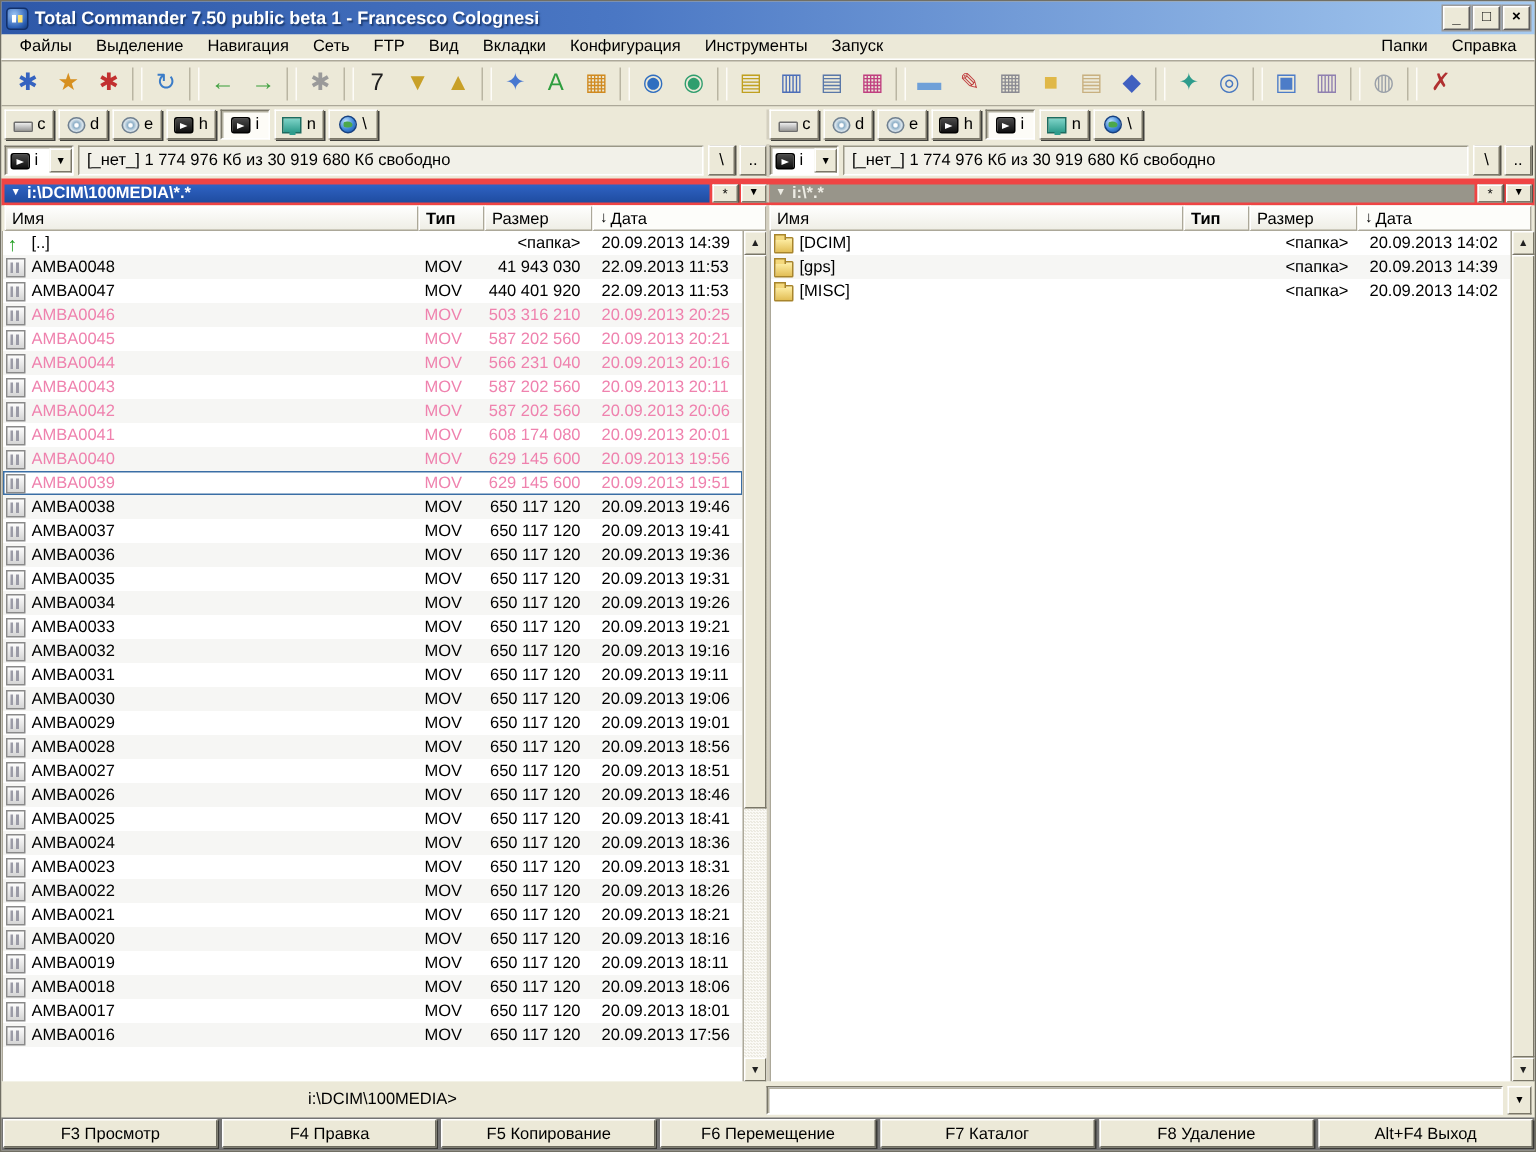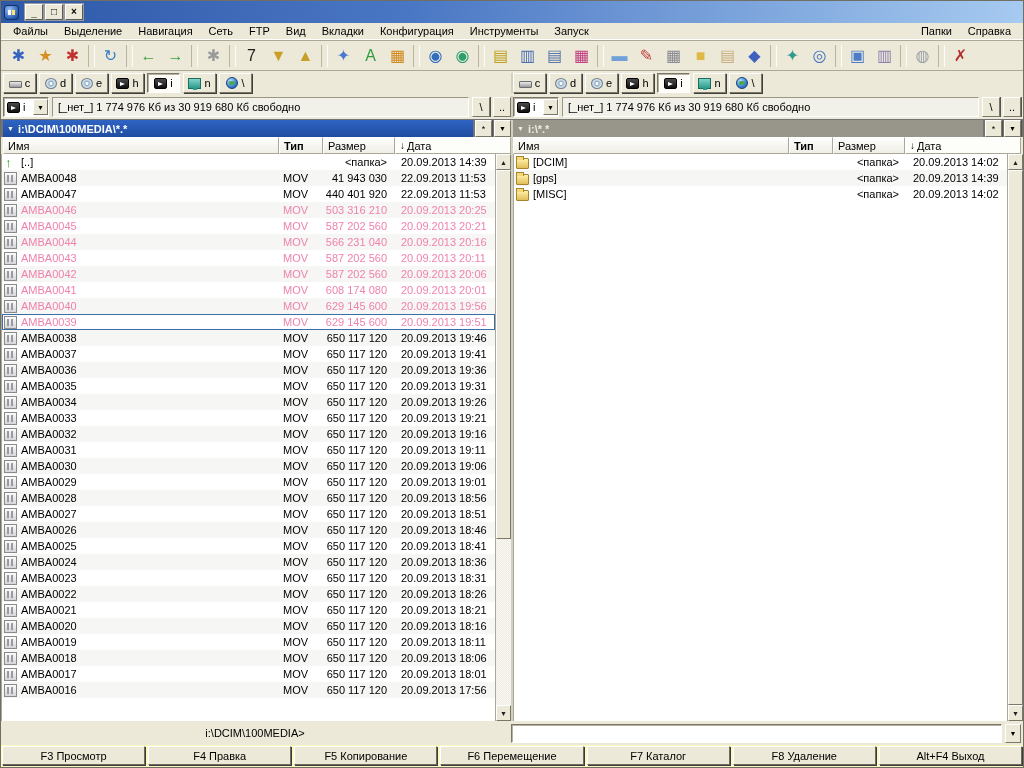--- a/index.html
+++ b/index.html
@@ -63,21 +63,21 @@
   .drive-combo { height:20px; width:46px; flex:none; display:flex; align-items:center; background:#fff;
     border:1px solid #7a7768; border-right-color:#fff; border-bottom-color:#fff; box-shadow:inset 1px 1px 0 #b5b2a2; padding-left:3px; gap:3px; }
   .combo-arrow-btn { margin-left:auto; width:15px; height:16px; background:#ECE9D8; border:1px solid #fff;
     border-right-color:#7a7768; border-bottom-color:#7a7768; font-size:7px; display:flex; align-items:center; justify-content:center; }
   .free-bar { flex:1; height:20px; display:flex; align-items:center; padding:0 5px; background:#F2F1E9;
     border:1px solid #9a9786; border-right-color:#fff; border-bottom-color:#fff; white-space:nowrap; overflow:hidden; }
   .sq-btn { width:18px; height:20px; flex:none; display:flex; align-items:center; justify-content:center;
     background:#ECE9D8; border:1px solid #fff; border-right-color:#7a7768; border-bottom-color:#7a7768; box-shadow:1px 0 0 #55534a; }
 
   
-  .path-row { height:18px; background:#737373; padding:1px 2px 0 2px; }
+  .path-row { height:18px; background:#ef4444; padding:1px 2px 0 2px;align-items:center; }
   .path-row .half { align-items:stretch; gap:2px; }
   .path-bar { flex:1; display:flex; align-items:center; padding:0 4px; gap:4px; font-weight:bold; white-space:nowrap; overflow:hidden; }
   .path-bar.active-path { background:linear-gradient(#2F63C4,#1F4CA0); color:#fff; }
   .path-bar.inactive-path { background:#98958A; color:#EDECE4; }
   .path-caret { font-size:7px; }
   .path-btn { width:17px; flex:none; display:flex; align-items:center; justify-content:center; background:#ECE9D8;
     border:1px solid #fff; border-right-color:#7a7768; border-bottom-color:#7a7768; box-shadow:1px 0 0 #55534a; font-size:9px; }
 
   
   .header-row { height:17px; background:#ECE9D8; padding:0 2px; }
@@ -126,31 +126,32 @@
 
   
   .cmd-row { height:24px; flex:none; display:flex; align-items:center; background:#ECE9D8; padding:2px; }
   .cmd-prompt { width:508px; flex:none; text-align:center; padding-right:4px; white-space:nowrap; overflow:hidden; }
   .cmd-input { flex:1; height:19px; background:#fff; border:1px solid #7a7768; border-right-color:#fff; border-bottom-color:#fff;
     box-shadow:inset 1px 1px 0 #b5b2a2; font-family:"Liberation Sans",sans-serif; font-size:11px; padding:0 3px; outline:none; }
   .cmd-drop { width:16px; height:19px; flex:none; margin-left:3px; background:#ECE9D8; border:1px solid #fff;
     border-right-color:#7a7768; border-bottom-color:#7a7768; display:flex; align-items:center; justify-content:center; font-size:7px; }
 
   
-  .fn-row { height:22px; flex:none; display:flex; background:#fef9c3; padding:1px 1px 2px 1px; gap:3px; }
+  .fn-row { height:22px; flex:none; display:flex; background:#737373; padding:1px 1px 2px 1px; gap:3px; }
   .fn-btn { flex:1; background:#ECE9D8; border:1px solid #fff; border-right-color:#6e6c60; border-bottom-color:#6e6c60;
     box-shadow:1px 1px 0 #3a3a36; display:flex; align-items:center; justify-content:center; font-size:11px; white-space:nowrap; }
 </style>
 </head>
 <body>
 
 <div class="window">
 
   <div class="titlebar">
     <span class="tc-icon"></span>
+    <span class="title-text">Total Commander 7.50 public beta 1 - Francesco Colognesi</span>
     <span class="winbtn">
         <span class="under">_</span>
       </span>
     <span class="winbtn">
         <span>□</span>
       </span>
     <span class="winbtn">
         <span>×</span>
       </span>
   </div>

